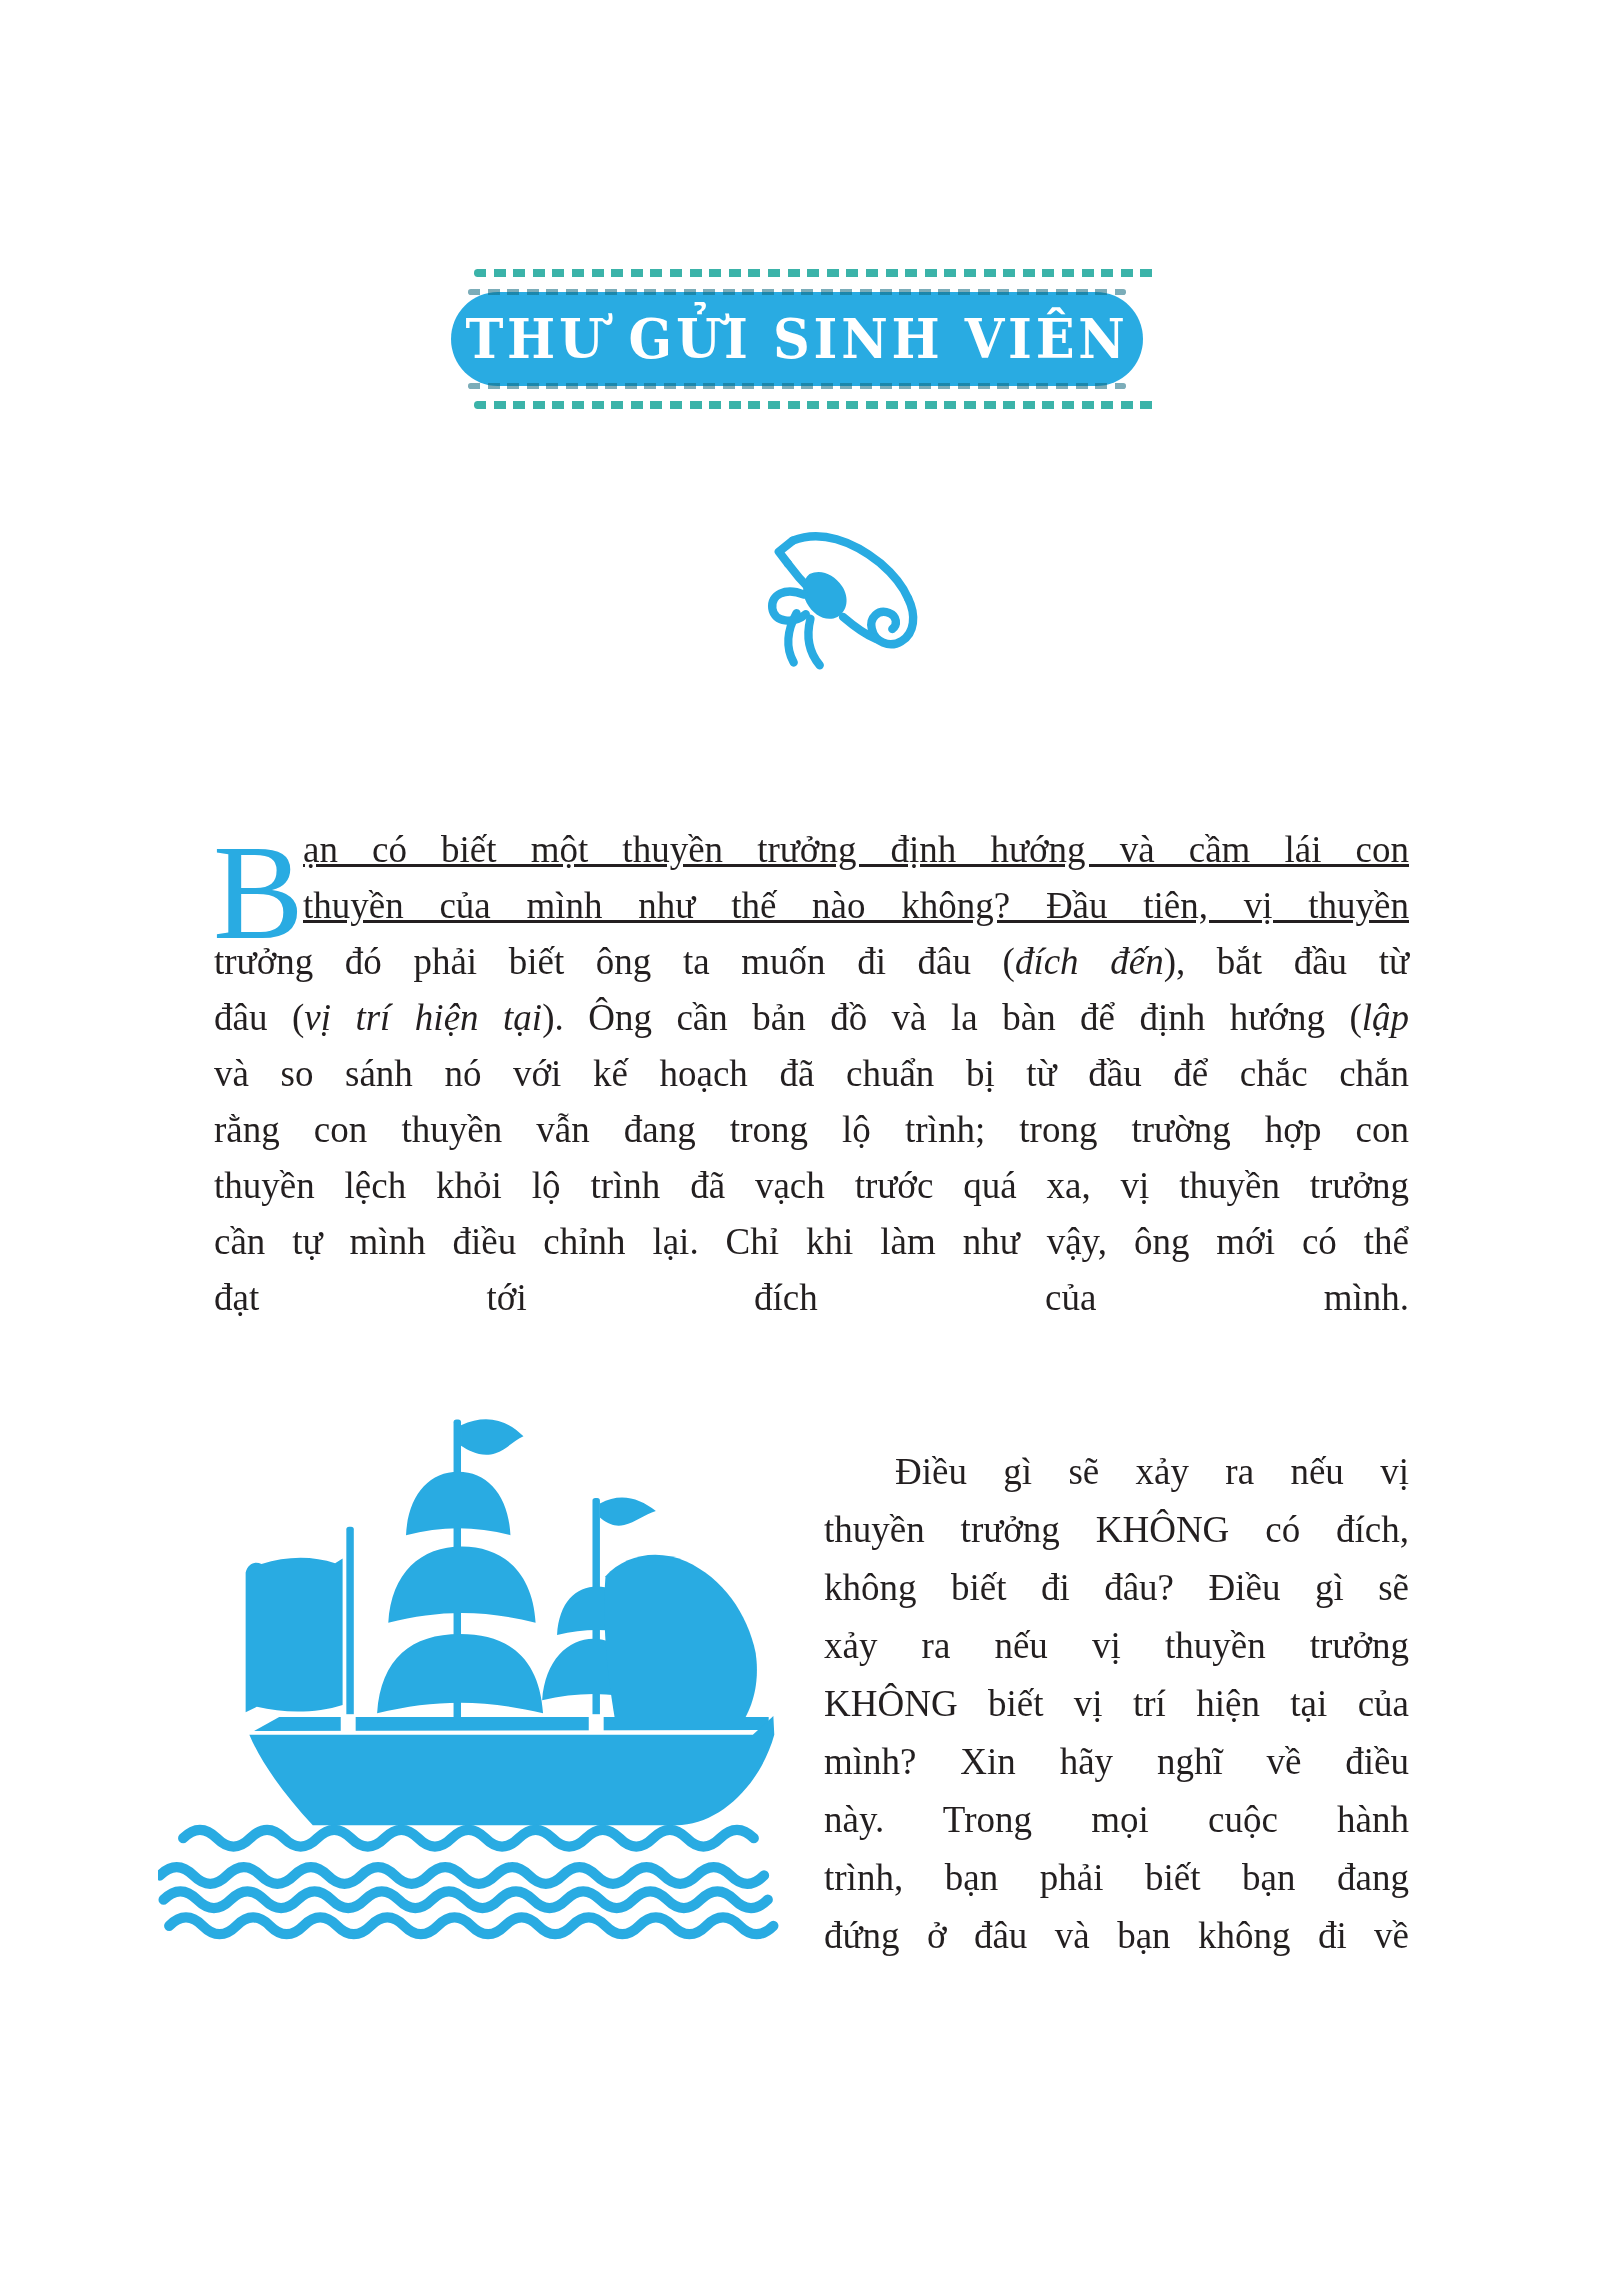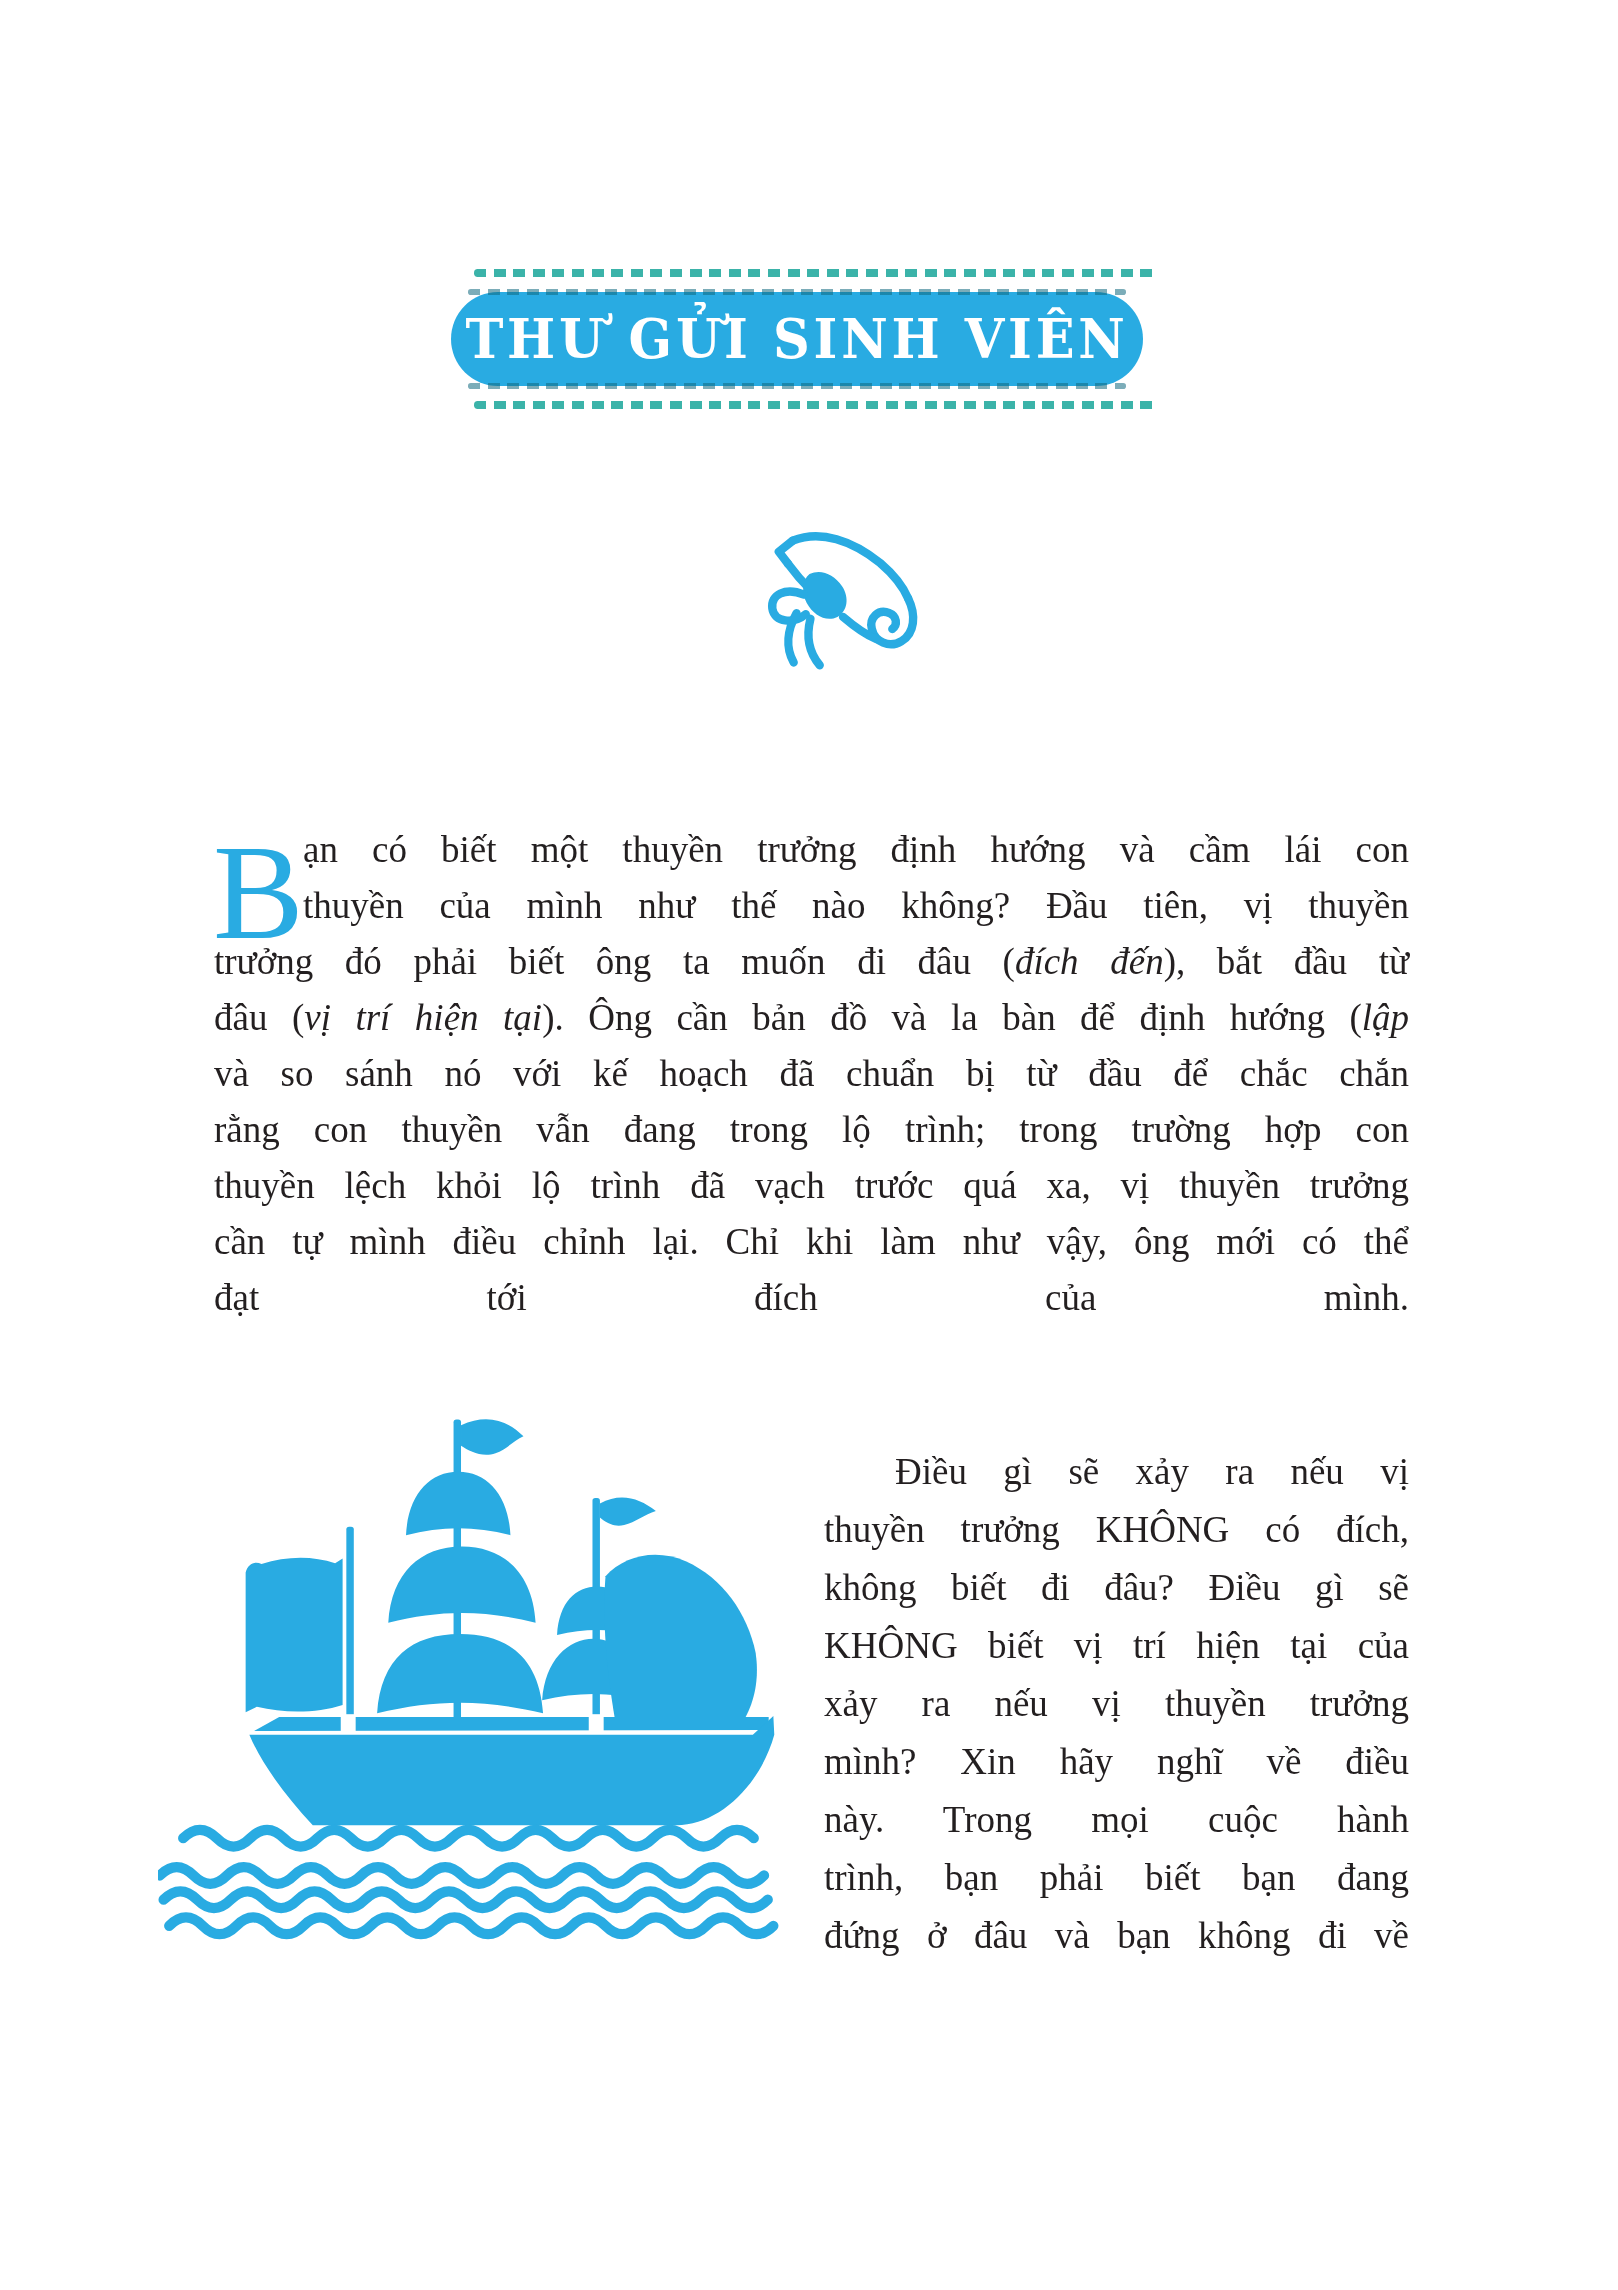--- a/index.html
+++ b/index.html
@@ -39,21 +39,21 @@
   .dropcap{
     position:absolute;left:213px;top:824px;
     font-size:136px;line-height:1;color:var(--accent,#29abe2);
     font-family:"Liberation Serif","DejaVu Serif",serif;
   }
 
   .para{position:absolute;font-size:37px;}
   .para1{left:214px;top:822px;width:1195px;line-height:56px;}
   .para2{left:824px;top:1443px;width:585px;line-height:58px;}
   .tline{text-align:justify;text-align-last:justify;}
-  .para1 .tline:nth-child(-n+2){padding-left:89px;}
+  .para1 .tline:nth-child(-n+2){padding-left:89px;text-decoration:underline;}
   .para1 .tline:nth-child(10){margin-left:613px;text-align:center;text-align-last:auto;font-style:italic;}
   .para2 .tline:first-child{padding-left:71px;}
   .tline i{font-style:italic;margin-top:38px;}
 
   .ship{position:absolute;left:158px;top:1412px;width:634px;height:541px;}
   .blue-fill{fill:var(--accent,#29abe2);}
   .blue-stroke{fill:none;stroke:var(--accent,#29abe2);stroke-width:9;stroke-linecap:round;stroke-linejoin:round;}
   .wave{fill:none;stroke:var(--accent,#29abe2);stroke-width:11;stroke-linecap:round;}
 </style>
 </head>
@@ -96,22 +96,22 @@
       <div class="tline">và so sánh nó với kế hoạch đã chuẩn bị từ đầu để chắc chắn</div>
       <div class="tline">rằng con thuyền vẫn đang trong lộ trình; trong trường hợp con</div>
       <div class="tline">thuyền lệch khỏi lộ trình đã vạch trước quá xa, vị thuyền trưởng</div>
       <div class="tline">cần tự mình điều chỉnh lại. Chỉ khi làm như vậy, ông mới có thể</div>
       <div class="tline">đạt tới đích của mình.</div>
     </div>
   <div class="para para2">
       <div class="tline">Điều gì sẽ xảy ra nếu vị</div>
       <div class="tline">thuyền trưởng KHÔNG có đích,</div>
       <div class="tline">không biết đi đâu? Điều gì sẽ</div>
+      <div class="tline">xảy ra nếu vị thuyền trưởng</div>
       <div class="tline">KHÔNG biết vị trí hiện tại của</div>
-      <div class="tline">xảy ra nếu vị thuyền trưởng</div>
       <div class="tline">mình? Xin hãy nghĩ về điều</div>
       <div class="tline">này. Trong mọi cuộc hành</div>
       <div class="tline">trình, bạn phải biết bạn đang</div>
       <div class="tline">đứng ở đâu và bạn không đi về</div>
     </div>
 
   <svg class="ship" viewBox="0 0 680 580" aria-hidden="true">
     <g>
       <rect class="blue-fill" x="317" y="8" width="8" height="322" rx="3"></rect>
       <rect class="blue-fill" x="202" y="123" width="8" height="209" rx="3"></rect>

